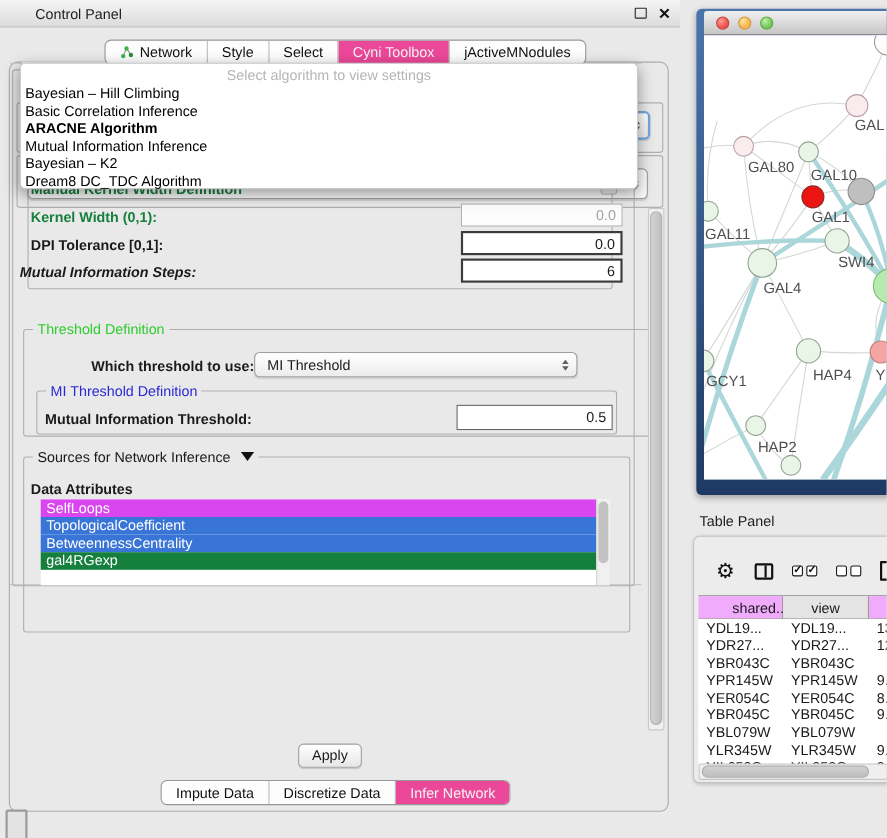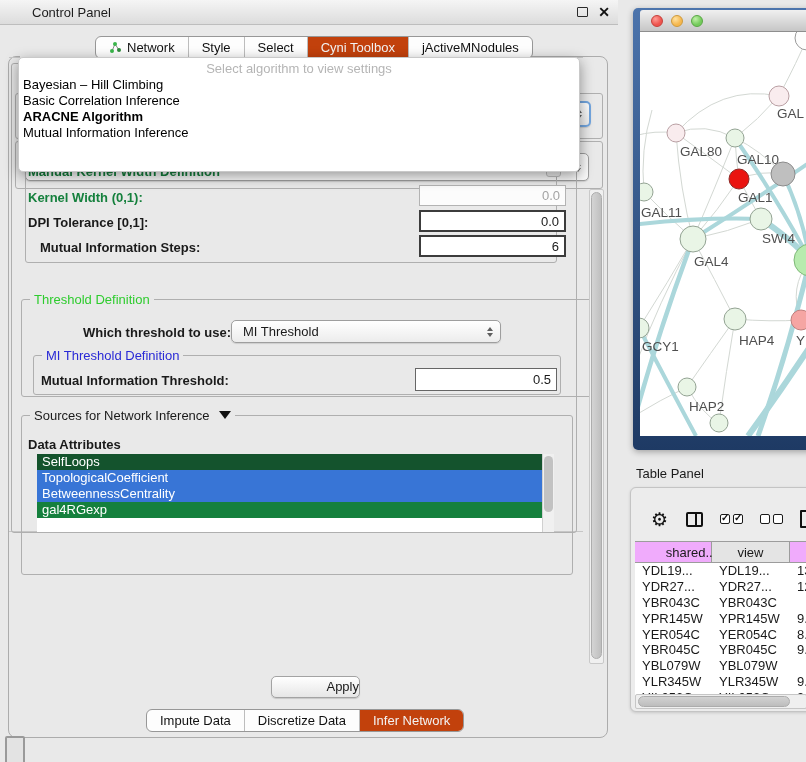--- a/index.html
+++ b/index.html
@@ -10,21 +10,21 @@
   
   .top-hairline { left:0; top:4; width:618px; height:1px; background:#CFCFCF; }
   .cp-titlebar { left:0; top:5; width:618px; height:25px; background:linear-gradient(#F5F5F5,#DCDCDC); border-bottom:1px solid #BDBDBD; display:flex; align-items:center; padding:0 8px; }
   .cp-title { flex:1; color:#1C1C1C;margin-left:24px; }
   .float-glyph { width:11px; height:10px; border:1.5px solid #2A2A2A; border-radius:1px; margin-right:10px; }
   .close-glyph { font-weight:bold; font-size:14px; color:#111; line-height:10px; }
 
   .seg { display:inline-flex; border:1px solid #979797; border-radius:6px; overflow:hidden; background:#FDFDFD; height:23px; }
   .seg .tab { display:flex; align-items:center; gap:5px; padding:0 13px; border-left:1px solid #BDBDBD; color:#111; white-space:nowrap; cursor:default; }
   .seg .tab:first-child { border-left:none; }
-  .seg .tab.sel { background:#c2410c; color:#F3F3F3; }
+  .seg .tab.sel { background:#ec4899; color:#F3F3F3; }
   #cp-tabs { left:95px; top:36px; z-index:10; }
 
   .cp-body { left:8px; top:56px; width:600px; height:682px; border:1px solid #ACACAC; border-radius:8px; background:#E9E9E9; }
 
   .group { position:absolute; border:1px solid #AFAFAF; border-radius:3px; }
   .group-title { position:absolute; top:-8px; left:8px; background:#E9E9E9; padding:0 4px; white-space:nowrap; }
   .t-blue { color:#2929D6; }
   .t-green { color:#2ECC2E; }
 
   .combo { position:absolute; border:1px solid #9E9E9E; border-radius:5px; background:linear-gradient(#FFFFFF,#ECECEC); display:flex; align-items:center; padding:0 22px 0 11px; height:23px; box-shadow:0 1px 1px rgba(0,0,0,0.12); }
@@ -49,21 +49,21 @@
   .vthumb { position:absolute; left:1px; top:2px; width:11px; height:467px; background:linear-gradient(90deg,#D4D4D4,#BFBFBF); border-radius:6px; border:1px solid #ADADAD; }
 
   .attr-list { position:absolute; left:28px; top:397px; width:517px; height:78px; background:#FFFFFF; }
   .attr-item { height:16px; line-height:16px; padding-left:5px; width:505px; color:#FFFFFF; }
   .attr-scroll { position:absolute; right:0; top:0; width:12px; height:78px; background:#F0F0F0; border-left:1px solid #D0D0D0; }
   .attr-thumb { position:absolute; left:1px; top:2px; width:9px; height:56px; background:#C2C2C2; border-radius:5px; }
 
   .hub-arrow { display:inline-block; width:0; height:0; border-top:6px solid transparent; border-bottom:6px solid transparent; border-left:9px solid #111; vertical-align:-2px; margin-left:8px; }
   .src-arrow { display:inline-block; width:0; height:0; border-left:6px solid transparent; border-right:6px solid transparent; border-top:8px solid #111; vertical-align:1px; margin-left:6px; }
 
-  .apply-btn { position:absolute; left:262px; top:619px; width:89px; height:22px; border:1px solid #A3A3A3; border-radius:5px; background:linear-gradient(#FFFFFF,#E6E6E6); text-align:right; line-height:20px; box-shadow:0 1px 1px rgba(0,0,0,0.15); }
+  .apply-btn { position:absolute; left:262px; top:619px; width:58px; height:22px; border:1px solid #A3A3A3; border-radius:5px; background:linear-gradient(#FFFFFF,#E6E6E6); text-align:center; line-height:20px; box-shadow:0 1px 1px rgba(0,0,0,0.15); }
   #cp-bottom-tabs { left:137px; top:652px; }
 
   
   .dropdown { left:18px; top:57px; width:562px; height:115px; background:#FFFFFF; border:1px solid #C9C9C9; border-radius:5px; box-shadow:0 4px 14px rgba(0,0,0,0.40); z-index:50; padding-top:3px; }
   .dd-head { text-align:center; color:#B5B5B5; height:16px; line-height:15px; }
   .dd-item { height:16px; line-height:16px; padding-left:4px; color:#000; }
   .dd-item.sel { font-weight:bold; }
 
   
   .net-window { left:633px; top:8px; width:200px; height:442px; background:linear-gradient(#4C74AC,#1E3A64); border-radius:5px 0 0 5px; box-shadow:0 2px 6px rgba(0,0,0,0.3); }
@@ -186,32 +186,32 @@
     <span class="lbl dis" style="left:19px; top:133px;">Kernel Width (0,1):</span>
     <div class="field disabled" style="left:410px; top:128px; width:147px; height:21px;">
       <span>0.0</span>
     </div>
 
     <span class="lbl b" style="left:19px; top:158px;">DPI Tolerance [0,1]:</span>
     <div class="field strong" style="left:410px; top:153px; width:147px; height:22px;">
       <span>0.0</span>
     </div>
 
-    <span class="lbl b" style="left:31px; top:183px;">Mutual Information Steps:</span>
+    <span class="lbl b" style="left:9px; top:183px;font-style:italic;">Mutual Information Steps:</span>
     <div class="field strong" style="left:410px; top:178px; width:147px; height:22px;">
       <span>6</span>
     </div>
 
 
     <div class="group" style="left:12px; top:242px; width:576px; height:98px;">
       <span class="group-title t-green">Threshold Definition</span>
     </div>
 
     <span class="lbl b" style="left:74px; top:268px;">Which threshold to use:</span>
-    <div class="combo" style="left:222px; top:263px; width:270px;">
+    <div class="combo" style="left:222px; top:263px; width:294px;">
       <span>MI Threshold</span>
       <span class="spin">
           <i class="up"></i>
           <i class="dn"></i>
         </span>
     </div>
 
     <div class="group" style="left:24px; top:298px; width:528px; height:40px;">
       <span class="group-title t-blue">MI Threshold Definition</span>
     </div>
@@ -223,21 +223,21 @@
     <div class="group" style="left:12px; top:358px; width:552px; height:160px;">
       <span class="group-title">
         <span>Sources for Network Inference</span>
         <span class="src-arrow"></span>
       </span>
     </div>
     <span class="lbl b" style="left:19px; top:380px;">Data Attributes</span>
 
     <div class="attr-list">
       <div id="attr-items">
-          <div class="attr-item" style="background: #14532d;">SelfLoops</div>
+          <div class="attr-item" style="background: #d946ef;">SelfLoops</div>
           <div class="attr-item" style="background: rgb(56, 117, 214);">TopologicalCoefficient</div>
           <div class="attr-item" style="background: rgb(56, 117, 214);">BetweennessCentrality</div>
           <div class="attr-item" style="background: #15803d;">gal4RGexp</div>
         </div>
       <div class="attr-scroll">
           <div class="attr-thumb"></div>
         </div>
     </div>
   </div>
 
@@ -260,20 +260,22 @@
     </div>
 </div>
 
 <div class="abs dropdown">
   <div class="dd-head">Select algorithm to view settings</div>
   <div id="dd-items">
       <div class="dd-item">Bayesian – Hill Climbing</div>
       <div class="dd-item">Basic Correlation Inference</div>
       <div class="dd-item sel">ARACNE Algorithm</div>
       <div class="dd-item">Mutual Information Inference</div>
+      <div class="dd-item">Bayesian – K2</div>
+      <div class="dd-item">Dream8 DC_TDC Algorithm</div>
     </div>
 </div>
 
 <div class="abs net-window">
   <div class="net-titlebar">
     <span class="light red"></span>
     <span class="light yellow"></span>
     <span class="light green"></span>
   </div>
   <div class="net-canvas">

